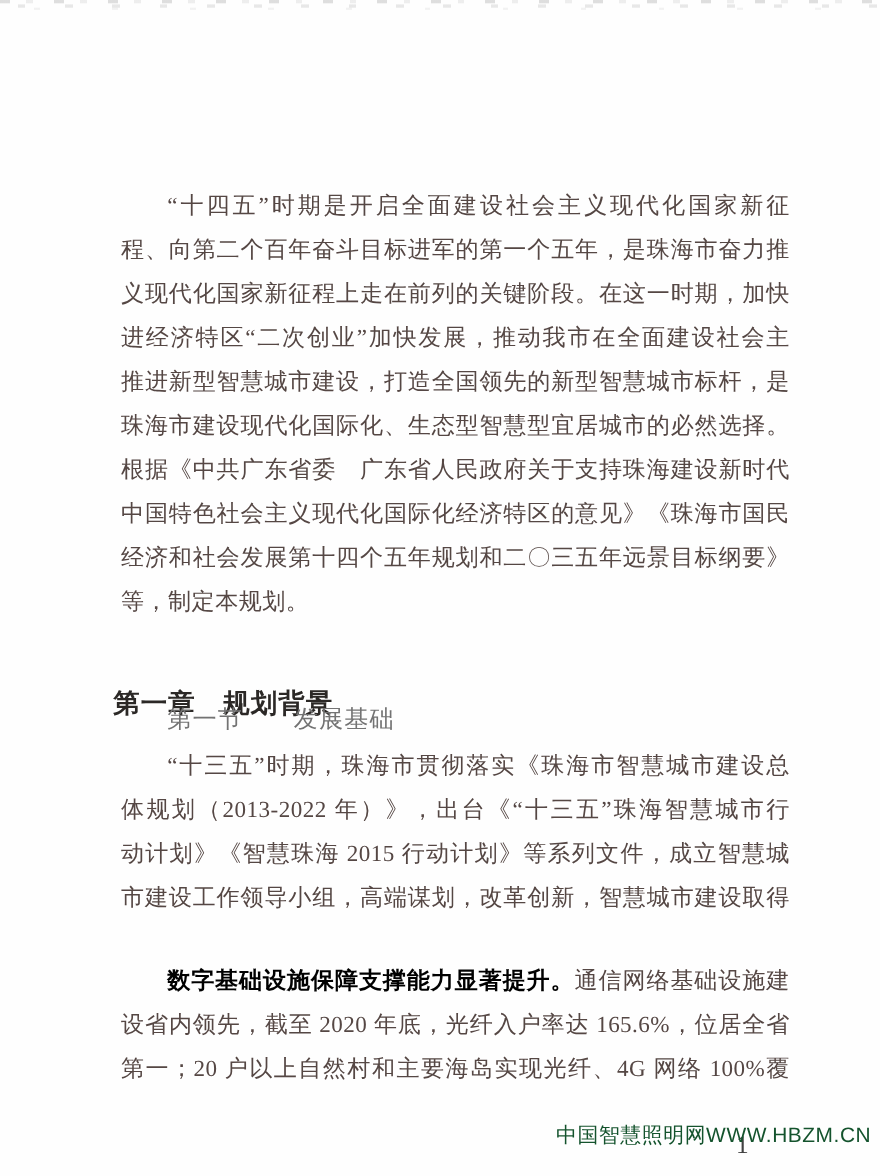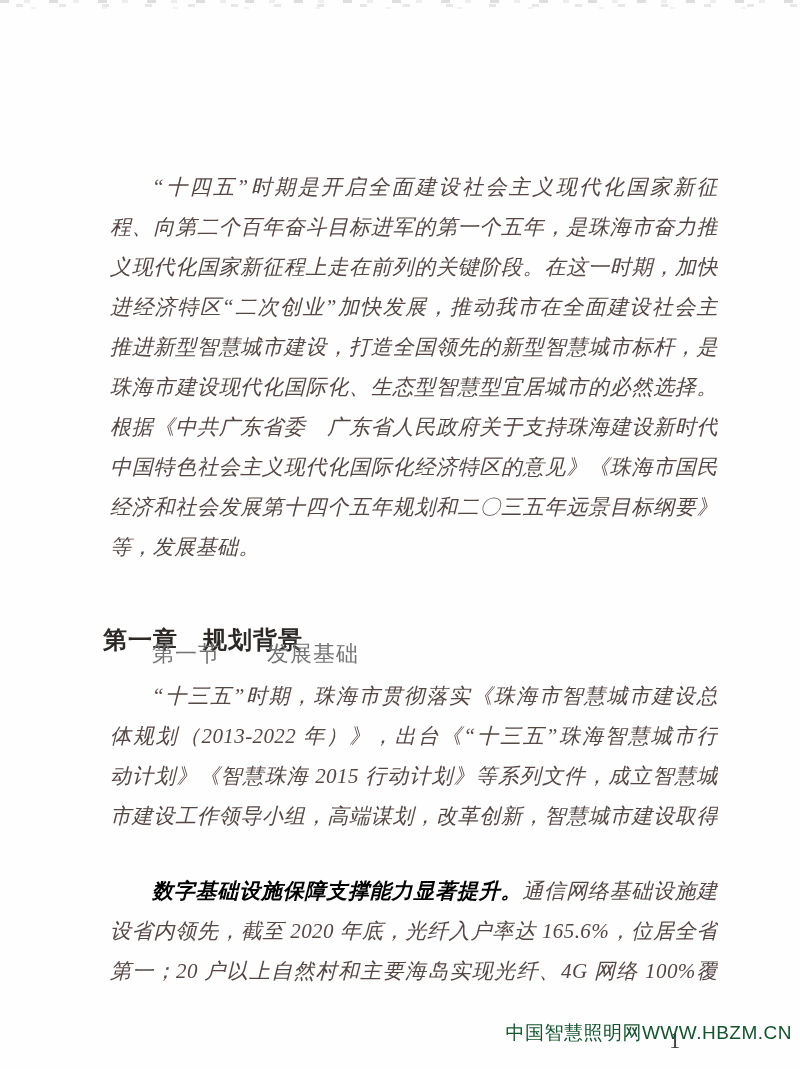--- a/index.html
+++ b/index.html
@@ -21,21 +21,20 @@
   }
   .block { position: absolute; left: 110px; width: 608px; }
   .ln {
     font-size: 21px;
     line-height: 40px;
     height: 40px;
     color: #554744;
     text-align: justify;
     letter-spacing: 0.4px;
     overflow: hidden;
-    font-style: italic;
   }
   .j   { text-align-last: justify; }
   .last{ text-align-last: left; }
   .ind { text-indent: 42px; }
   .ln b { color: #000000; font-weight: 700; }
   .chapter-heading {
     position: absolute; left: 103px; top: 590px; width: 615px;
     font-family: Liberation Sans, sans-serif;
     font-weight: 700;
     font-size: 24px;
@@ -78,21 +77,21 @@
   <div class="block" style="top:167px">
     <div class="ln j ind">“十四五”时期是开启全面建设社会主义现代化国家新征</div>
     <div class="ln j">程、向第二个百年奋斗目标进军的第一个五年，是珠海市奋力推</div>
     <div class="ln j">义现代化国家新征程上走在前列的关键阶段。在这一时期，加快</div>
     <div class="ln j">进经济特区“二次创业”加快发展，推动我市在全面建设社会主</div>
     <div class="ln j">推进新型智慧城市建设，打造全国领先的新型智慧城市标杆，是</div>
     <div class="ln j">珠海市建设现代化国际化、生态型智慧型宜居城市的必然选择。</div>
     <div class="ln j">根据《中共广东省委　广东省人民政府关于支持珠海建设新时代</div>
     <div class="ln j">中国特色社会主义现代化国际化经济特区的意见》《珠海市国民</div>
     <div class="ln j">经济和社会发展第十四个五年规划和二〇三五年远景目标纲要》</div>
-    <div class="ln last">等，发展基础。</div>
+    <div class="ln last">等，制定本规划。</div>
   </div>
 
   <div class="chapter-heading">第一章　规划背景</div>
 
   <div class="section-heading">第一节　　发展基础</div>
 
   <div class="block" style="top:676px">
     <div class="ln j ind">“十三五”时期，珠海市贯彻落实《珠海市智慧城市建设总</div>
     <div class="ln j">体规划（2013-2022 年）》，出台《“十三五”珠海智慧城市行</div>
     <div class="ln j">动计划》《智慧珠海 2015 行动计划》等系列文件，成立智慧城</div>

